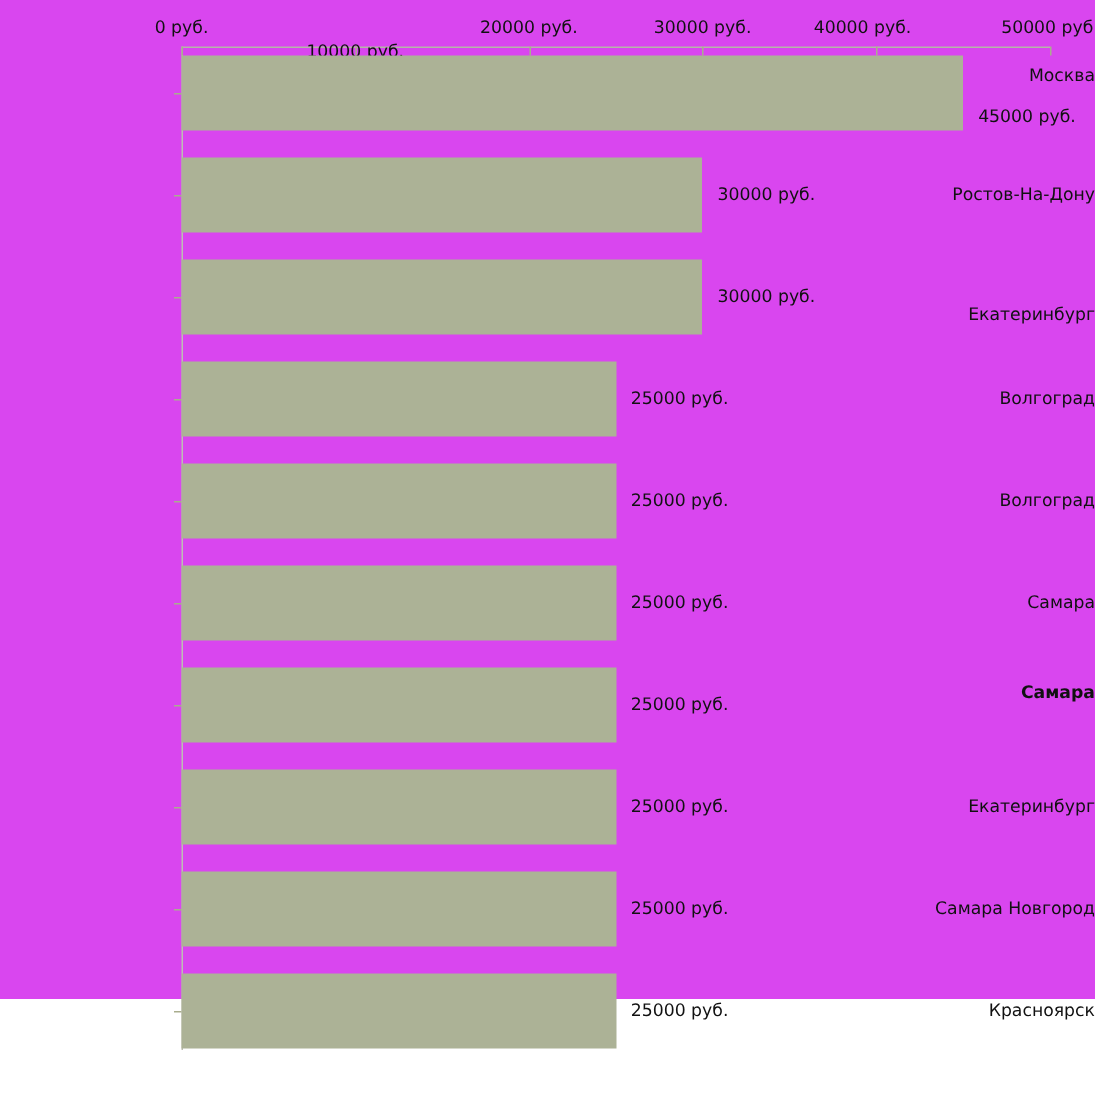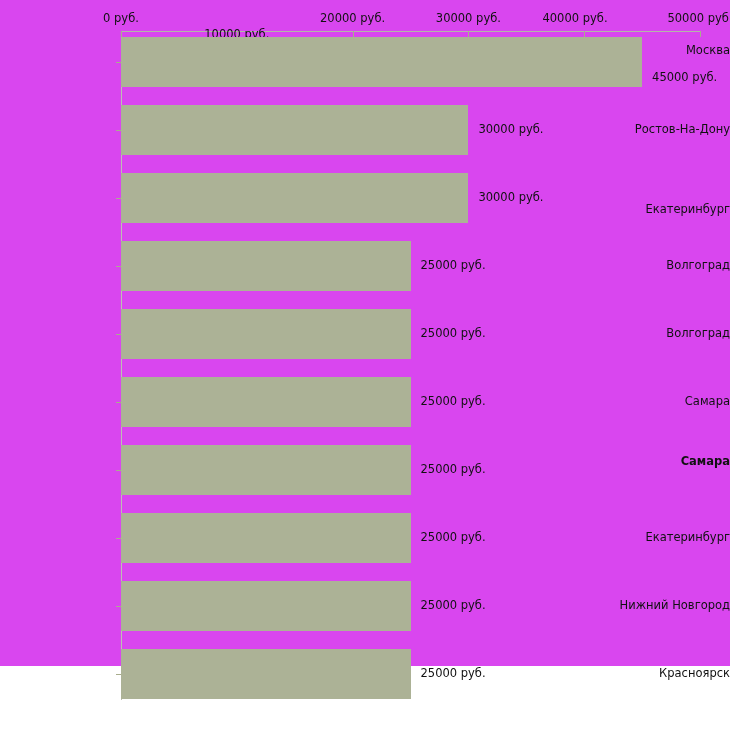--- a/index.html
+++ b/index.html
@@ -135,21 +135,21 @@
         <div class="ytick-label" style="top: 259px;">Волгоград</div>
         <div class="ytick" style="top: 334px;"></div>
         <div class="ytick-label" style="top: 327px;">Волгоград</div>
         <div class="ytick" style="top: 402px;"></div>
         <div class="ytick-label" style="top: 395px;">Самара</div>
         <div class="ytick" style="top: 470px;"></div>
         <div class="ytick-label" style="top: 455px; font-weight: bold;">Самара</div>
         <div class="ytick" style="top: 538px;"></div>
         <div class="ytick-label" style="top: 531px;">Екатеринбург</div>
         <div class="ytick" style="top: 606px;"></div>
-        <div class="ytick-label" style="top: 599px;">Нижний Новгород</div>
+        <div class="ytick-label" style="top: 599px;">Самара Новгород</div>
         <div class="ytick" style="top: 674px;"></div>
         <div class="ytick-label" style="top: 667px;">Красноярск</div>
       </div>
     <div id="bars-layer">
         <div class="bar" style="left: 121px; top: 37px; width: 521.1px; height: 50px; background: rgb(172, 178, 150);"></div>
         <div class="bar-value-label" style="left: 652.1px; top: 55px; margin-top: 16px;">45000 руб.</div>
         <div class="bar" style="left: 121px; top: 105px; width: 347.4px; height: 50px; background: rgb(172, 178, 150);"></div>
         <div class="bar-value-label" style="left: 478.4px; top: 123px;">30000 руб.</div>
         <div class="bar" style="left: 121px; top: 173px; width: 347.4px; height: 50px; background: rgb(172, 178, 150);"></div>
         <div class="bar-value-label" style="left: 478.4px; top: 191px;">30000 руб.</div>

